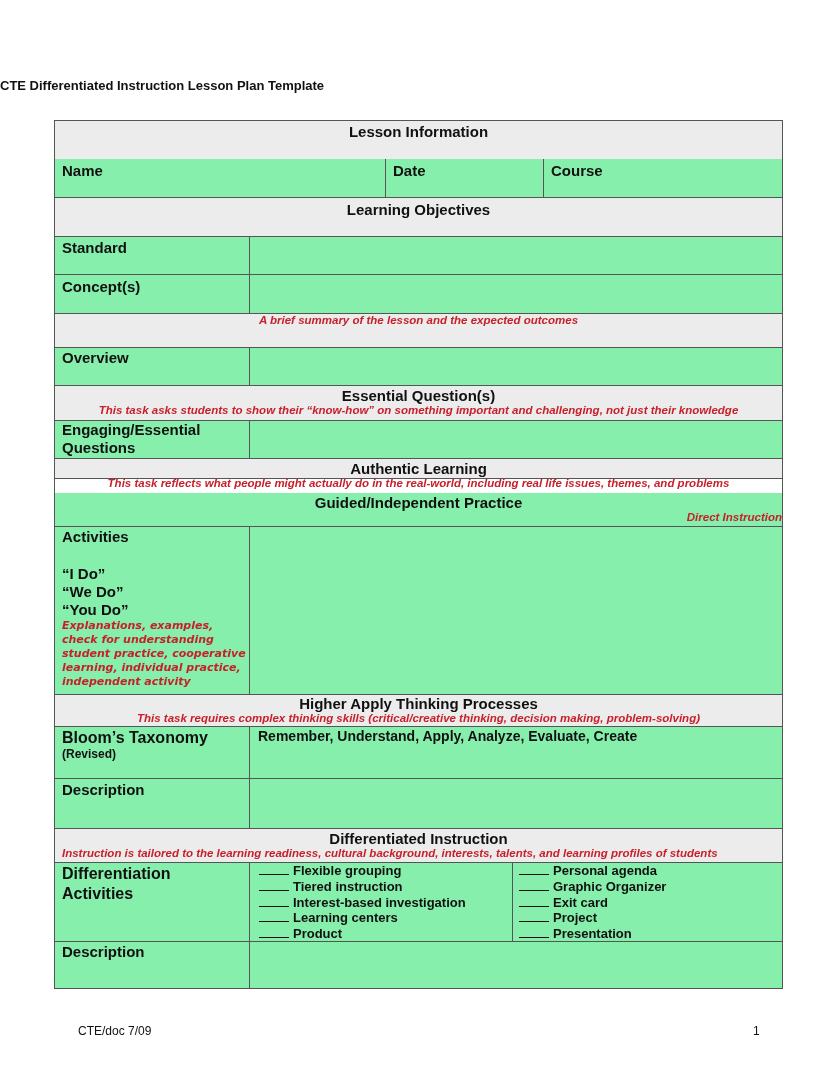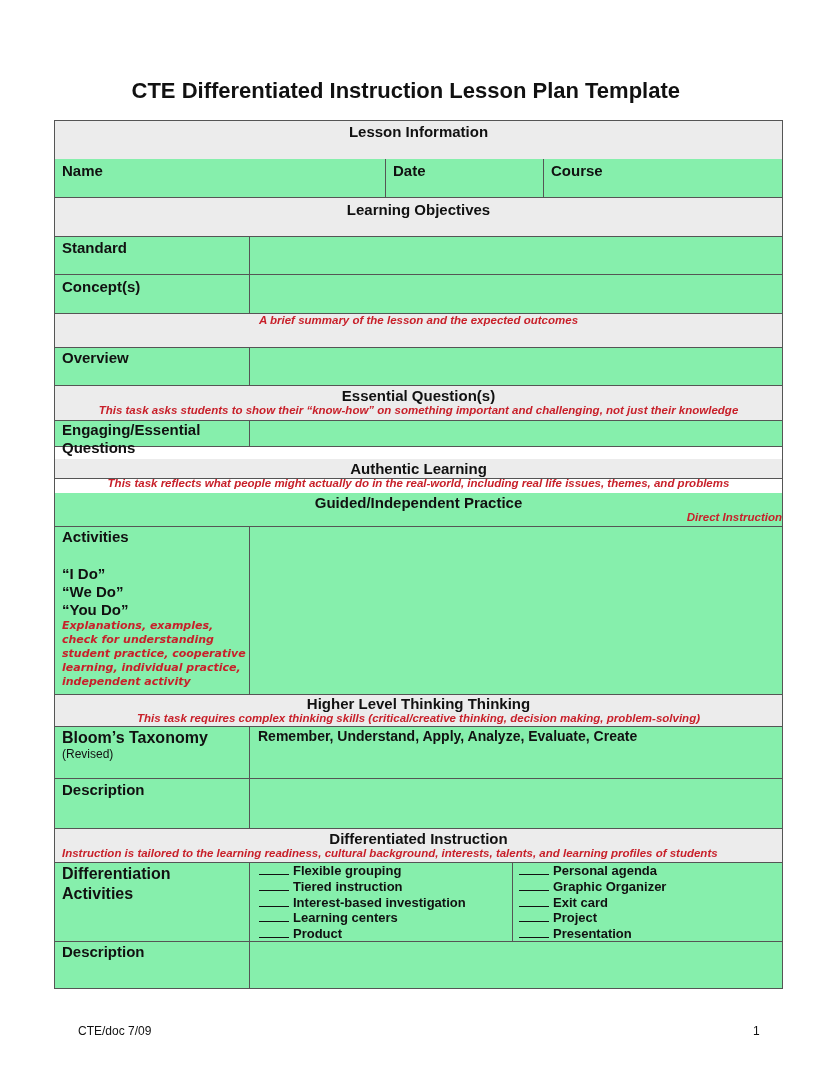--- a/index.html
+++ b/index.html
@@ -1,19 +1,19 @@
 <!DOCTYPE html>
 <html><head>
 <meta charset="utf-8">
 <style>
   html, body { margin:0; padding:0; background:#ffffff; }
   body { width:840px; height:1087px; position:relative; overflow:hidden;
          font-family:"Liberation Sans", sans-serif; color:#111; }
-  .title { position:absolute; left:0; width:680px; top:78px; text-align:right;
-           font-size:22px; font-weight:bold; }
+  .title { position:absolute; left:0; width:680px; top:78px; text-align:left;
+           font-size:13px; font-weight:bold; }
   .tbl { position:absolute; left:54px; top:120px; width:729px; height:869px;
          border:1.5px solid #555; box-sizing:border-box; }
   .row { position:absolute; left:0; width:100%; border-bottom:1.2px solid #555; box-sizing:border-box; }
   .hdr { background:#ececec; text-align:center; }
   .hdr .h { font-weight:bold; font-size:15px; line-height:17px; }
   .hdr .sub { color:#c8202a; font-style:italic; font-weight:bold; font-size:11.5px; line-height:13px; }
   .white { background:#86efac; }
   .lbl { position:absolute; left:7px; top:6px; font-weight:bold; font-size:15px; line-height:18px; }
   .vsplit { position:absolute; top:0; bottom:0; width:0; border-left:1.2px solid #555; }
   .cell { position:absolute; top:0; bottom:0; }
@@ -71,21 +71,21 @@
     <div class="lbl" style="top:1px;">Overview</div>
     <div class="vsplit" style="left:194px;"></div>
     <div class="cell" style="left:195px; right:0;"></div>
   </div>
 
   <div class="row hdr" style="top:265px; height:35px;">
     <div class="h" style="padding-top:1px;">Essential Question(s)</div>
     <div class="sub">This task asks students to show their “know-how” on something important and challenging, not just their knowledge</div>
   </div>
 
-  <div class="row white" style="top:300px; height:26px;">
+  <div class="row white" style="top:300px; height:38px;">
     <div class="lbl" style="top:0px;">
       <div>Engaging/Essential</div>
       <div>Questions</div>
     </div>
     <div class="vsplit" style="left:194px;"></div>
     <div class="cell" style="left:195px; right:0;"></div>
   </div>
 
   <div class="row hdr" style="top:338px; height:20px;">
     <div class="h" style="padding-top:1px;">Authentic Learning</div>
@@ -110,28 +110,28 @@
         <div>student practice, cooperative</div>
         <div>learning, individual practice,</div>
         <div>independent activity</div>
       </div>
     </div>
     <div class="vsplit" style="left:194px;"></div>
     <div class="cell" style="left:195px; right:0;"></div>
   </div>
 
   <div class="row hdr" style="top:574px; height:32px;">
-    <div class="h" style="padding-top:0px;">Higher Level Thinking Thinking</div>
+    <div class="h" style="padding-top:0px;">Higher Apply Thinking Processes</div>
     <div class="sub">This task requires complex thinking skills (critical/creative thinking, decision making, problem-solving)</div>
   </div>
 
   <div class="row white" style="top:606px; height:52px;">
     <div class="lbl" style="top:2px;">
       <div style="font-size:16px;">Bloom’s Taxonomy</div>
-      <div style="font-size:12px; font-weight:normal; line-height:15px;">(Revised)</div>
+      <div style="font-size:12px; font-weight:bold; line-height:15px;">(Revised)</div>
     </div>
     <div class="vsplit" style="left:194px;"></div>
     <div class="cell" style="left:195px; right:0;">
       <div style="position:absolute; left:8px; top:1px; font-weight:bold; font-size:14px;">Remember, Understand, Apply, Analyze, Evaluate, Create</div>
     </div>
   </div>
 
   <div class="row white" style="top:658px; height:50px;">
     <div class="lbl" style="top:2px;">Description</div>
     <div class="vsplit" style="left:194px;"></div>

